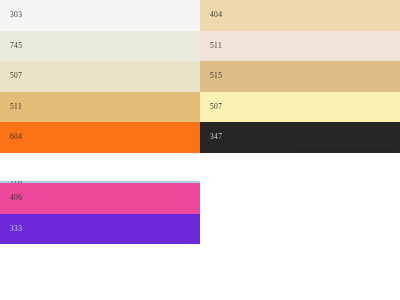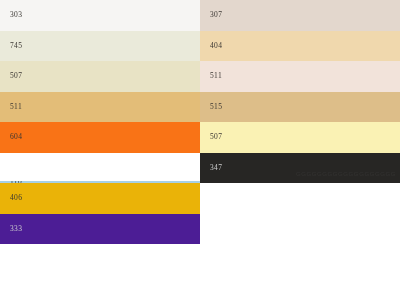--- a/index.html
+++ b/index.html
@@ -74,30 +74,27 @@
   </div>
   <div class="swatch light" style="background-color: rgb(227, 189, 120);">
     <span class="swatch-label">511</span>
   </div>
   <div class="swatch light" style="background-color: #f97316;">
     <span class="swatch-label">604</span>
   </div>
   <div class="swatch light" style="background-color: rgb(167, 208, 230); margin-top: 28px;">
     <span class="swatch-label">110</span>
   </div>
-  <div class="swatch light" style="background-color: #eab308; padding-left: 15px;">
+  <div class="swatch light" style="background-color: #ec4899; padding-left: 15px;">
     <span class="swatch-label">406</span>
   </div>
-  <div class="swatch dark" style="background-color: #4c1d95;">
+  <div class="swatch dark" style="background-color: #6d28d9;">
     <span class="swatch-label">333</span>
   </div>
 
-  <div class="swatch light" style="background-color: rgb(227, 215, 205);">
-    <span class="swatch-label">307</span>
-  </div>
   <div class="swatch light" style="background-color: rgb(240, 216, 173);">
     <span class="swatch-label">404</span>
   </div>
   <div class="swatch light" style="background-color: rgb(242, 227, 218);">
     <span class="swatch-label">511</span>
   </div>
   <div class="swatch light" style="background-color: rgb(221, 190, 137);">
     <span class="swatch-label">515</span>
   </div>
   <div class="swatch light" style="background-color: rgb(250, 242, 180);">

